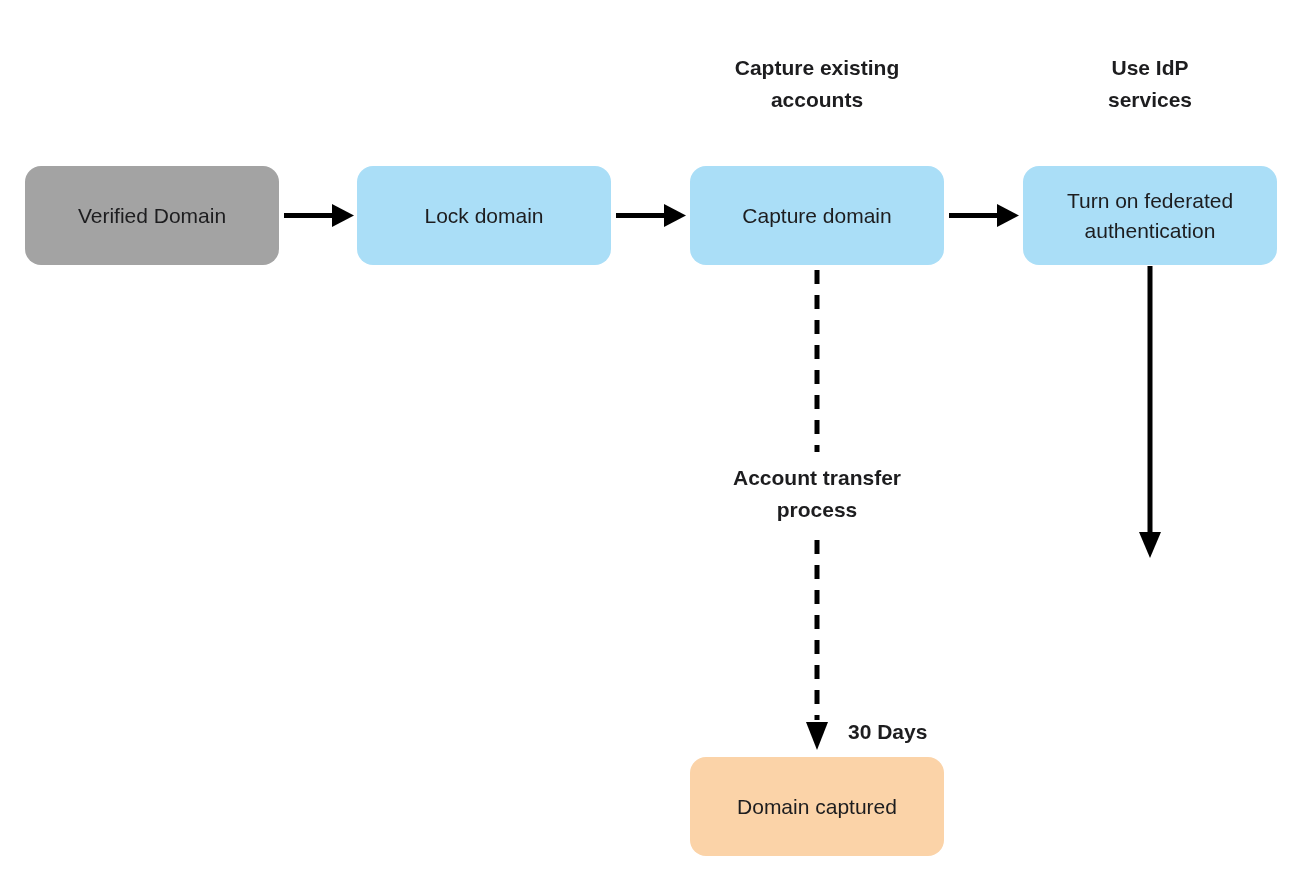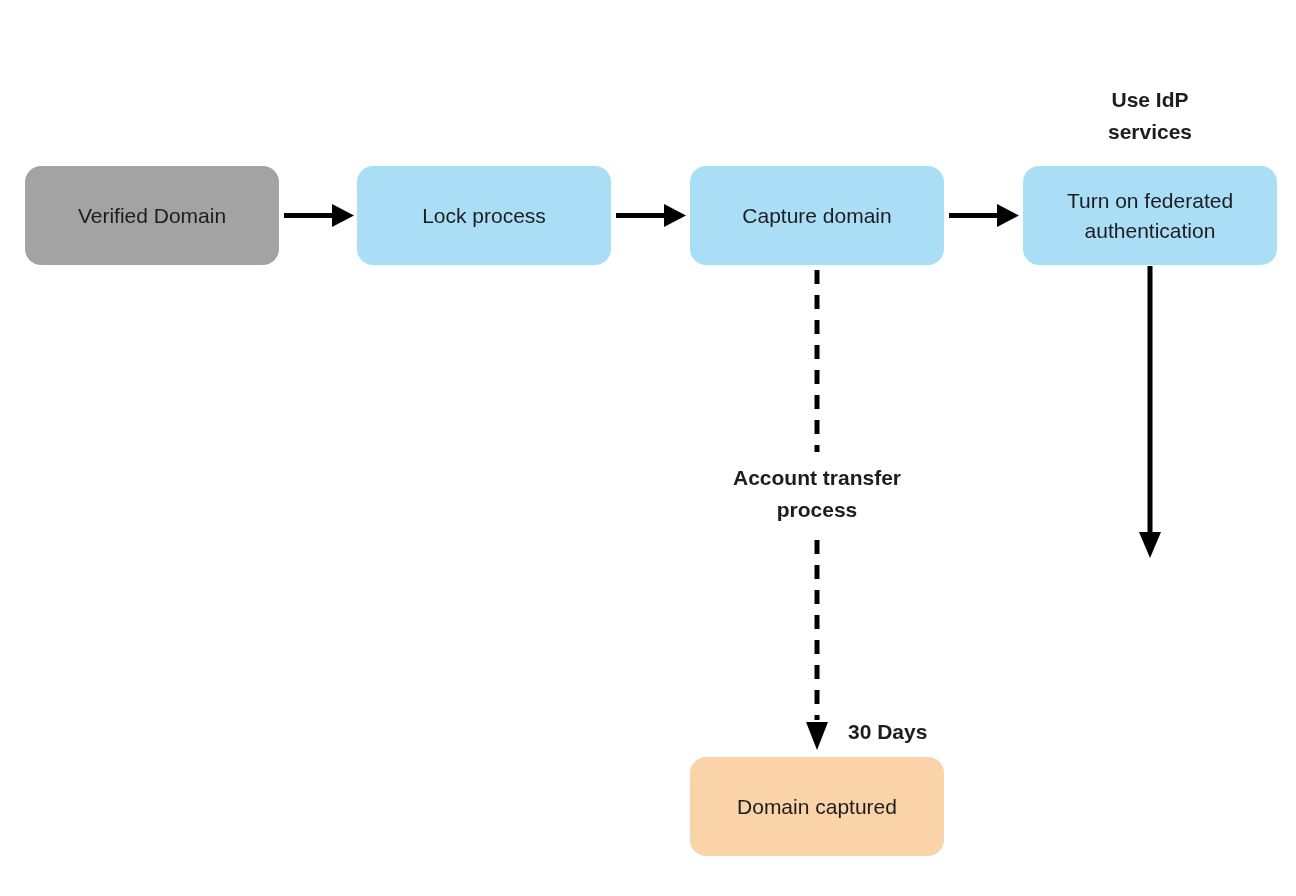--- a/index.html
+++ b/index.html
@@ -54,21 +54,21 @@
     font-size: 21px;
     font-weight: 600;
     line-height: 32px;
     color: #1d1d1f;
     text-align: center;
     white-space: pre-line;
     transform: translateX(-50%);
   }
   .anno-lock     { left: 484px;  top: 34px; }
   .anno-capture  { left: 817px;  top: 52px; }
-  .anno-idp      { left: 1150px; top: 52px; margin-top: 32px; }
+  .anno-idp      { left: 1150px; top: 52px; }
   .anno-transfer { left: 817px;  top: 462px; }
   .anno-duration {
     left: 848px;
     top: 716px;
     transform: none;
     text-align: center;
   }
 </style>
 </head>
 <body>
@@ -89,31 +89,33 @@
     <line x1="1150" y1="266" x2="1150" y2="534" stroke="#000000" stroke-width="5"></line>
     <polygon points="1150,558 1139,532 1161,532" fill="#000000"></polygon>
 
     <line x1="817" y1="270" x2="817" y2="452" stroke="#000000" stroke-width="5" stroke-dasharray="14 11"></line>
     <line x1="817" y1="540" x2="817" y2="720" stroke="#000000" stroke-width="5" stroke-dasharray="14 11"></line>
     <polygon points="817,750 806,722 828,722" fill="#000000"></polygon>
   </svg>
 
   <div class="node node-green node-verified">Verified Domain</div>
 
-  <div class="node node-blue node-lock">Lock process</div>
+  <div class="node node-blue node-lock">Lock domain</div>
 
   <div class="node node-blue node-capture">Capture domain</div>
 
   <div class="node node-blue node-federated">Turn on federated
 authentication</div>
 
 
   <div class="node node-orange node-captured">Domain captured</div>
 
 
+  <div class="annotation anno-capture">Capture existing
+accounts</div>
 
   <div class="annotation anno-idp">Use IdP
 services</div>
 
   <div class="annotation anno-transfer">Account transfer
 process</div>
 
   <div class="annotation anno-duration">30 Days</div>
 
 </div>

